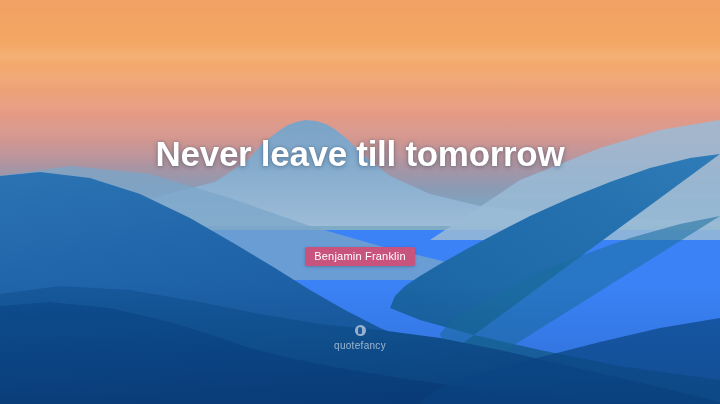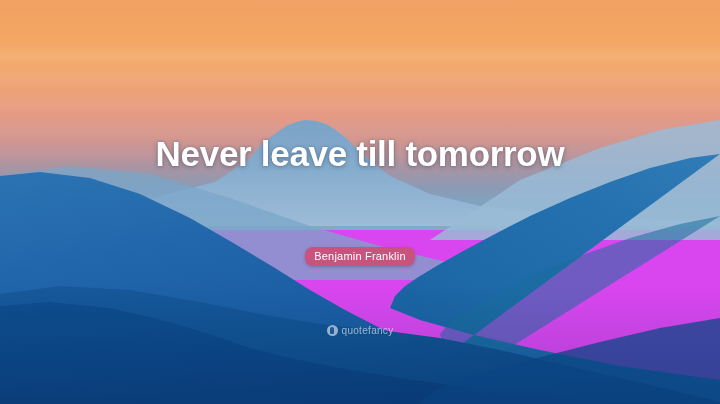--- a/index.html
+++ b/index.html
@@ -9,21 +9,21 @@
   }
   body {
     font-family: "Liberation Sans", sans-serif;
   }
 
   #poster {
     position: relative;
     width: 720px;
     height: 404px;
     overflow: hidden;
-    background: #d946ef;
+    background: #3b82f6;
   }
 
   
   .sky {
     position: absolute;
     left: 0; top: 0;
     width: 720px;
     height: 230px;
     background: linear-gradient(to bottom,
         #f0a164 0%,
@@ -98,38 +98,39 @@
     z-index: 40;
   }
   .author-badge {
     display: inline-block;
     background: #c8547e;
     color: #ffffff;
     font-size: 11px;
     font-weight: normal;
     letter-spacing: 0.2px;
     padding: 3px 9px 4px 9px;
-    border-radius: 8px;
+    border-radius: 2px;
     box-shadow: 0 1px 3px rgba(30,50,80,0.30);
   }
 
   
   .watermark {
     position: absolute;
     left: 0;
     top: 322px;
     width: 720px;
     text-align: center;
     z-index: 40;
   }
   .wm-inner {
     display: inline-flex;
     align-items: center;
     gap: 4px;
     opacity: 0.62;
+    flex-direction: column;
   }
   .wm-logo {
     width: 11px;
     height: 11px;
     border-radius: 50%;
     background: #e8eef5;
     position: relative;
     flex: 0 0 auto;
   }
   .wm-logo::after {

